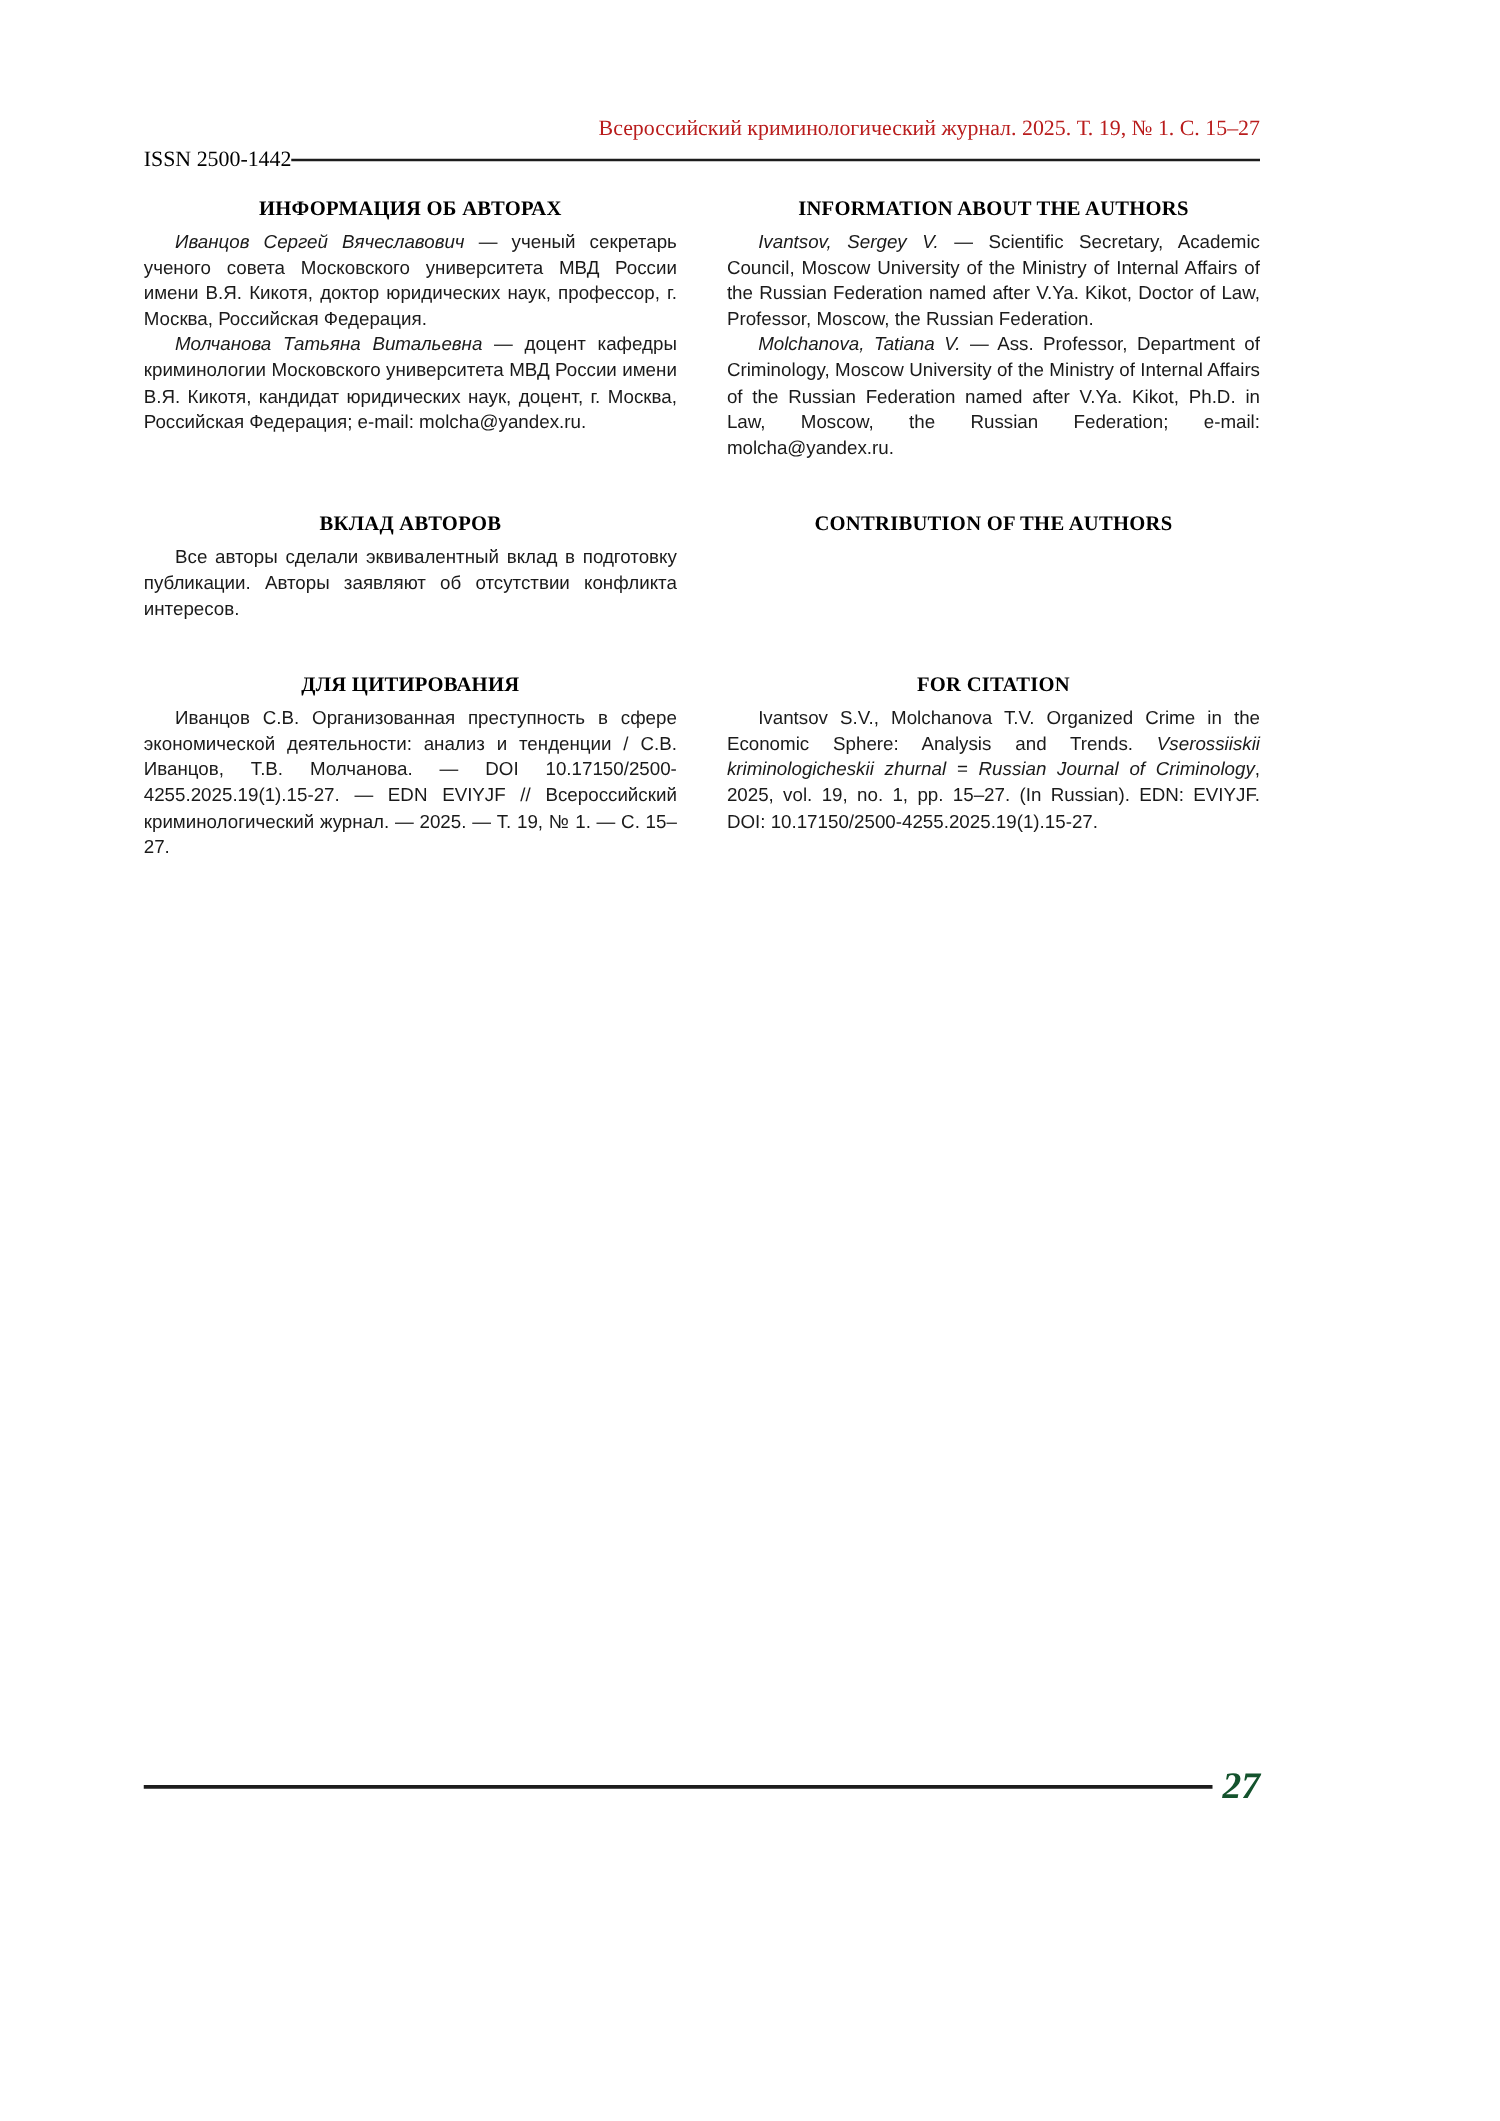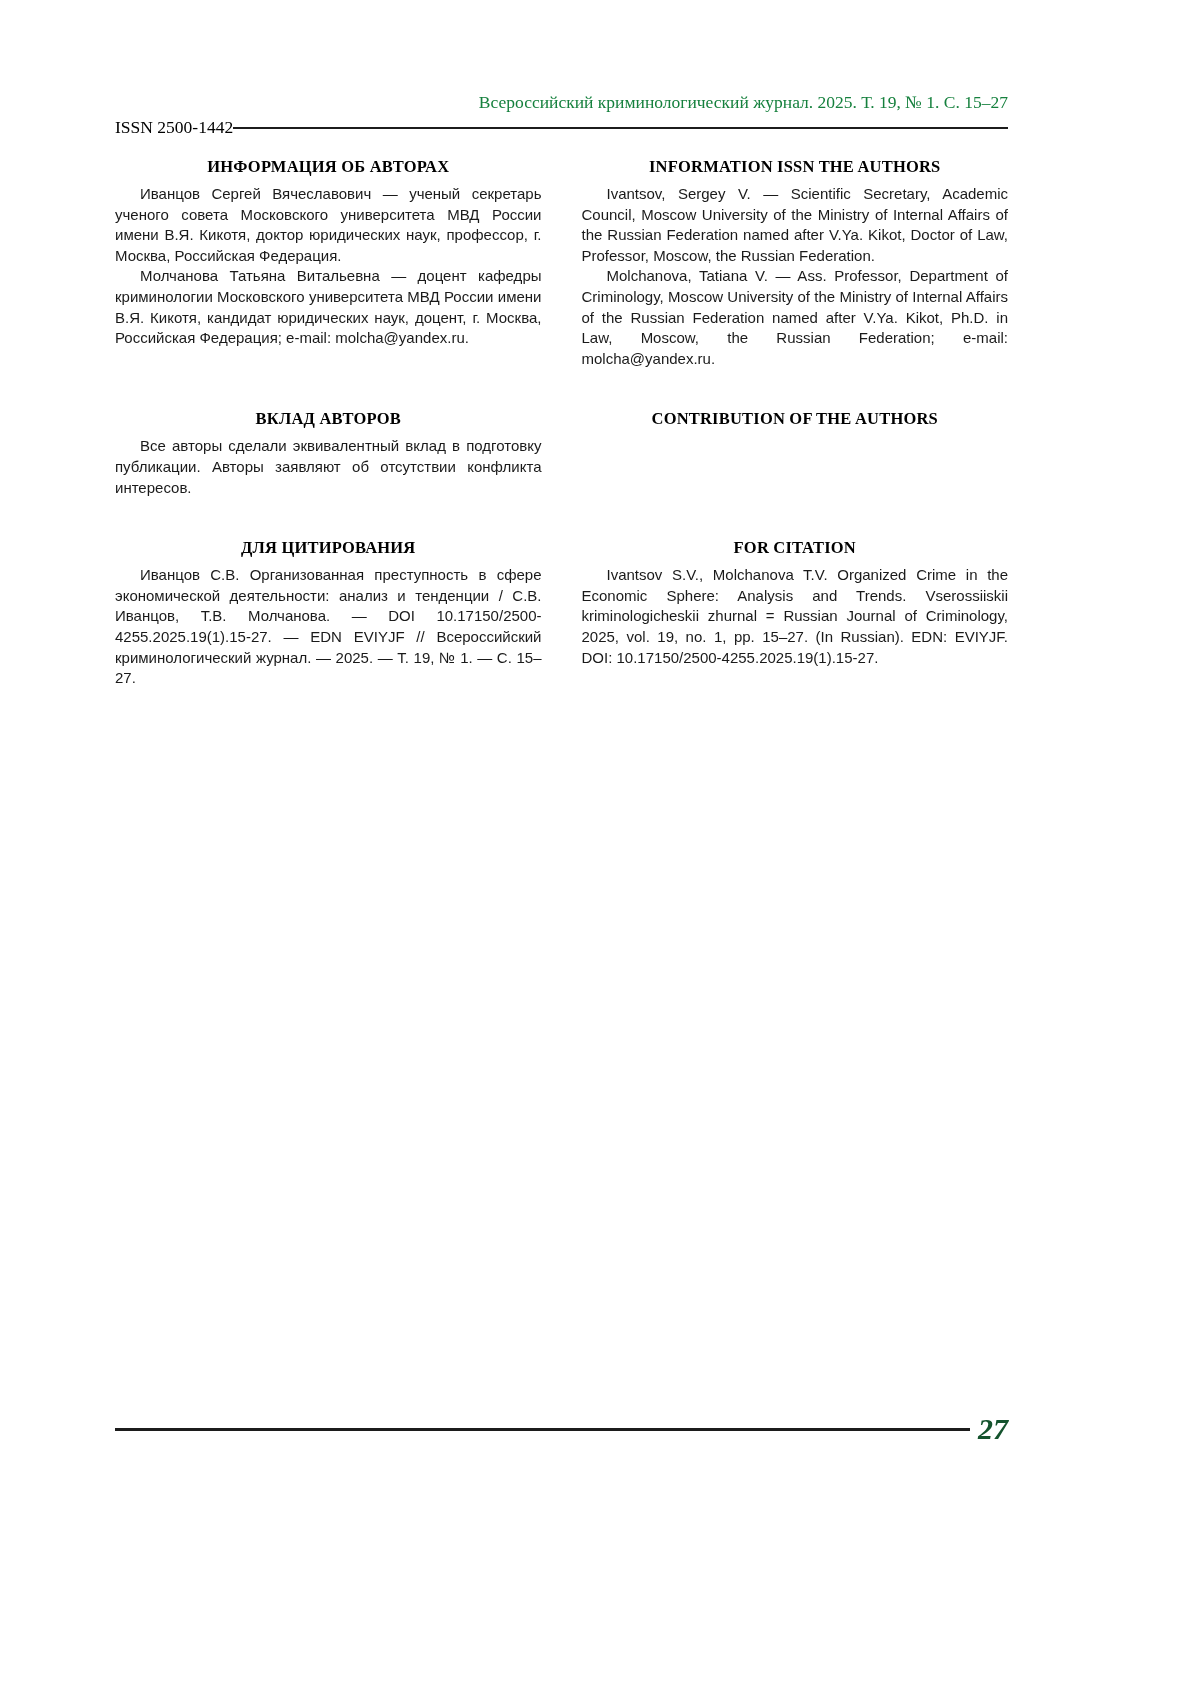--- a/index.html
+++ b/index.html
@@ -18,21 +18,21 @@
     position: absolute;
     left: 115px;
     right: 192px;
     top: 0;
   }
   .header-journal {
     margin-top: 92px;
     text-align: right;
     font-family: "Liberation Serif", serif;
     font-size: 17.5px;
-    color: #15803d;
+    color: #b91c1c;
   }
   .issn-row {
     display: flex;
     align-items: center;
     gap: 0;
     margin-top: 4px;
   }
   .issn {
     font-family: "Liberation Serif", serif;
     font-size: 17.5px;
@@ -70,21 +70,21 @@
   }
   .section p {
     margin: 0;
     font-size: 15px;
     line-height: 20.6px;
     text-align: justify;
     text-indent: 25px;
     hyphens: auto;
     -webkit-hyphens: auto;
   }
-  .italic { }
+  .italic { font-style: italic; }
 
   
   .footer {
     position: absolute;
     left: 115px;
     right: 192px;
     top: 1428px;
   }
   .footer-rule {
     height: 3px;
@@ -119,21 +119,21 @@
   </div>
 </div>
 
 <div class="content" id="content">
     <div class="section" lang="ru">
       <h2 class="section-heading">ИНФОРМАЦИЯ ОБ АВТОРАХ</h2>
       <p><span class="italic">Иванцов Сергей Вячеславович</span><span> — ученый секретарь ученого совета Московского университета МВД России имени В.Я. Кикотя, доктор юридических наук, профессор, г. Москва, Российская Федерация.</span></p>
       <p><span class="italic">Молчанова Татьяна Витальевна</span><span> — доцент кафедры криминологии Московского университета МВД России имени В.Я. Кикотя, кандидат юридических наук, доцент, г. Москва, Российская Федерация; e-mail: molcha@yandex.ru.</span></p>
     </div>
     <div class="section" lang="en">
-      <h2 class="section-heading">INFORMATION ISSN THE AUTHORS</h2>
+      <h2 class="section-heading">INFORMATION ABOUT THE AUTHORS</h2>
       <p><span class="italic">Ivantsov, Sergey V.</span><span> — Scientific Secretary, Academic Council, Moscow University of the Ministry of Internal Affairs of the Russian Federation named after V.Ya. Kikot, Doctor of Law, Professor, Moscow, the Russian Federation.</span></p>
       <p><span class="italic">Molchanova, Tatiana V.</span><span> — Ass. Professor, Department of Criminology, Moscow University of the Ministry of Internal Affairs of the Russian Federation named after V.Ya. Kikot, Ph.D. in Law, Moscow, the Russian Federation; e-mail: molcha@yandex.ru.</span></p>
     </div>
     <div class="section" lang="ru">
       <h2 class="section-heading">ВКЛАД АВТОРОВ</h2>
       <p><span>Все авторы сделали эквивалентный вклад в подготовку публикации. Авторы заявляют об отсутствии конфликта интересов.</span></p>
     </div>
     <div class="section" lang="en">
       <h2 class="section-heading">CONTRIBUTION OF THE AUTHORS</h2>
     </div>

